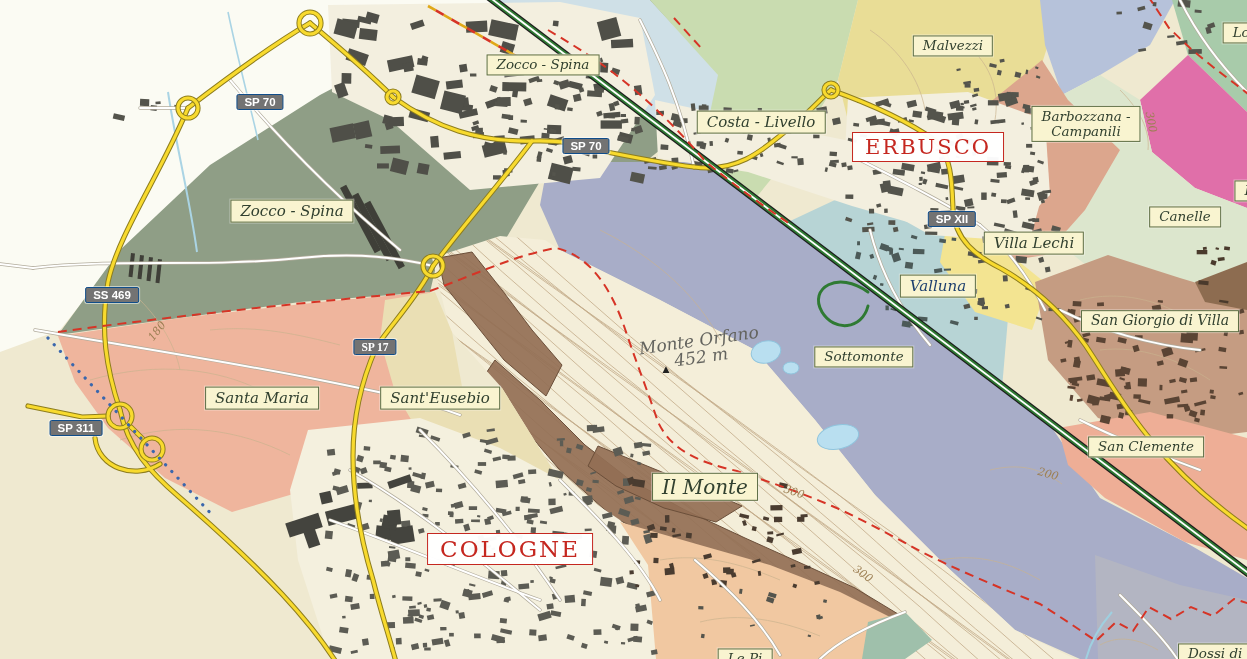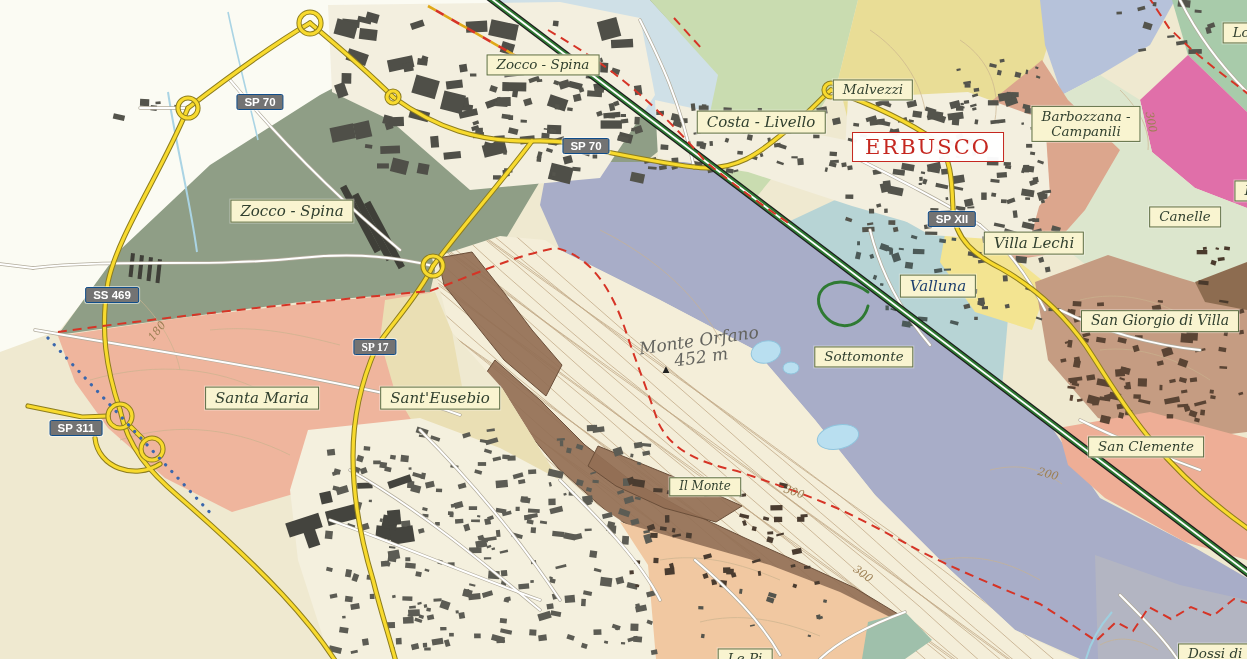--- a/index.html
+++ b/index.html
@@ -1005,21 +1005,21 @@
     <path d="M48,338 L215,518" stroke="#3a67ad" stroke-width="3.2" stroke-dasharray="0.1 9" stroke-linecap="round"></path>
   </g>
 </svg>
 <div id="labels">
       <div class="plabel" style="left: 543px; top: 65px;">
         <div>Zocco - Spina</div>
       </div>
       <div class="plabel" style="left: 292px; top: 211px; font-size: 15px;">
         <div>Zocco - Spina</div>
       </div>
-      <div class="plabel" style="left: 873px; top: 46px; margin-top: 44px;">
+      <div class="plabel" style="left: 953px; top: 46px;">
         <div>Malvezzi</div>
       </div>
       <div class="plabel" style="left: 761px; top: 122px; font-size: 15px;">
         <div>Costa - Livello</div>
       </div>
       <div class="plabel" style="left: 1086px; top: 124px;">
         <div>Barbozzana -</div>
         <div>Campanili</div>
       </div>
       <div class="plabel" style="left: 1185px; top: 217px;">
@@ -1036,39 +1036,40 @@
       </div>
       <div class="plabel" style="left: 864px; top: 357px;">
         <div>Sottomonte</div>
       </div>
       <div class="plabel" style="left: 262px; top: 398px; font-size: 15px;">
         <div>Santa Maria</div>
       </div>
       <div class="plabel" style="left: 440px; top: 398px; font-size: 15px;">
         <div>Sant'Eusebio</div>
       </div>
-      <div class="plabel" style="left: 705px; top: 487px; font-size: 12px;">
+      <div class="plabel" style="left: 705px; top: 487px; font-size: 20px;">
         <div>Il Monte</div>
       </div>
       <div class="plabel" style="left: 1146px; top: 447px;">
         <div>San Clemente</div>
       </div>
       <div class="plabel" style="left: 1222px; top: 654px;">
         <div>Dossi di S</div>
       </div>
       <div class="plabel" style="left: 745px; top: 659px;">
         <div>Le Pi</div>
       </div>
       <div class="plabel" style="left: 1245px; top: 33px;">
         <div>Lov</div>
       </div>
       <div class="plabel" style="left: 1249px; top: 191px;">
         <div>P</div>
       </div>
       <div class="town" style="left: 928px; top: 147px; font-size: 21px; text-align: center;">ERBUSCO</div>
+      <div class="town" style="left: 510px; top: 549px; font-size: 23px;">COLOGNE</div>
       <div class="badge" style="left: 260px; top: 102px;">SP 70</div>
       <div class="badge" style="left: 586px; top: 146px;">SP 70</div>
       <div class="badge" style="left: 112px; top: 295px;">SS 469</div>
       <div class="badge" style="left: 375px; top: 347px; font-family: Liberation Serif, serif;">SP 17</div>
       <div class="badge" style="left: 76px; top: 428px;">SP 311</div>
       <div class="badge" style="left: 952px; top: 210px; margin-top: 9px;">SP XII</div>
       <div class="clabel" style="left: 157px; top: 331px; transform: translate(-50%, -50%) rotate(-52deg);">180</div>
       <div class="clabel" style="left: 1151px; top: 122px; transform: translate(-50%, -50%) rotate(78deg);">300</div>
       <div class="clabel" style="left: 794px; top: 492px; transform: translate(-50%, -50%) rotate(18deg);">300</div>
       <div class="clabel" style="left: 1048px; top: 474px; transform: translate(-50%, -50%) rotate(16deg);">200</div>

